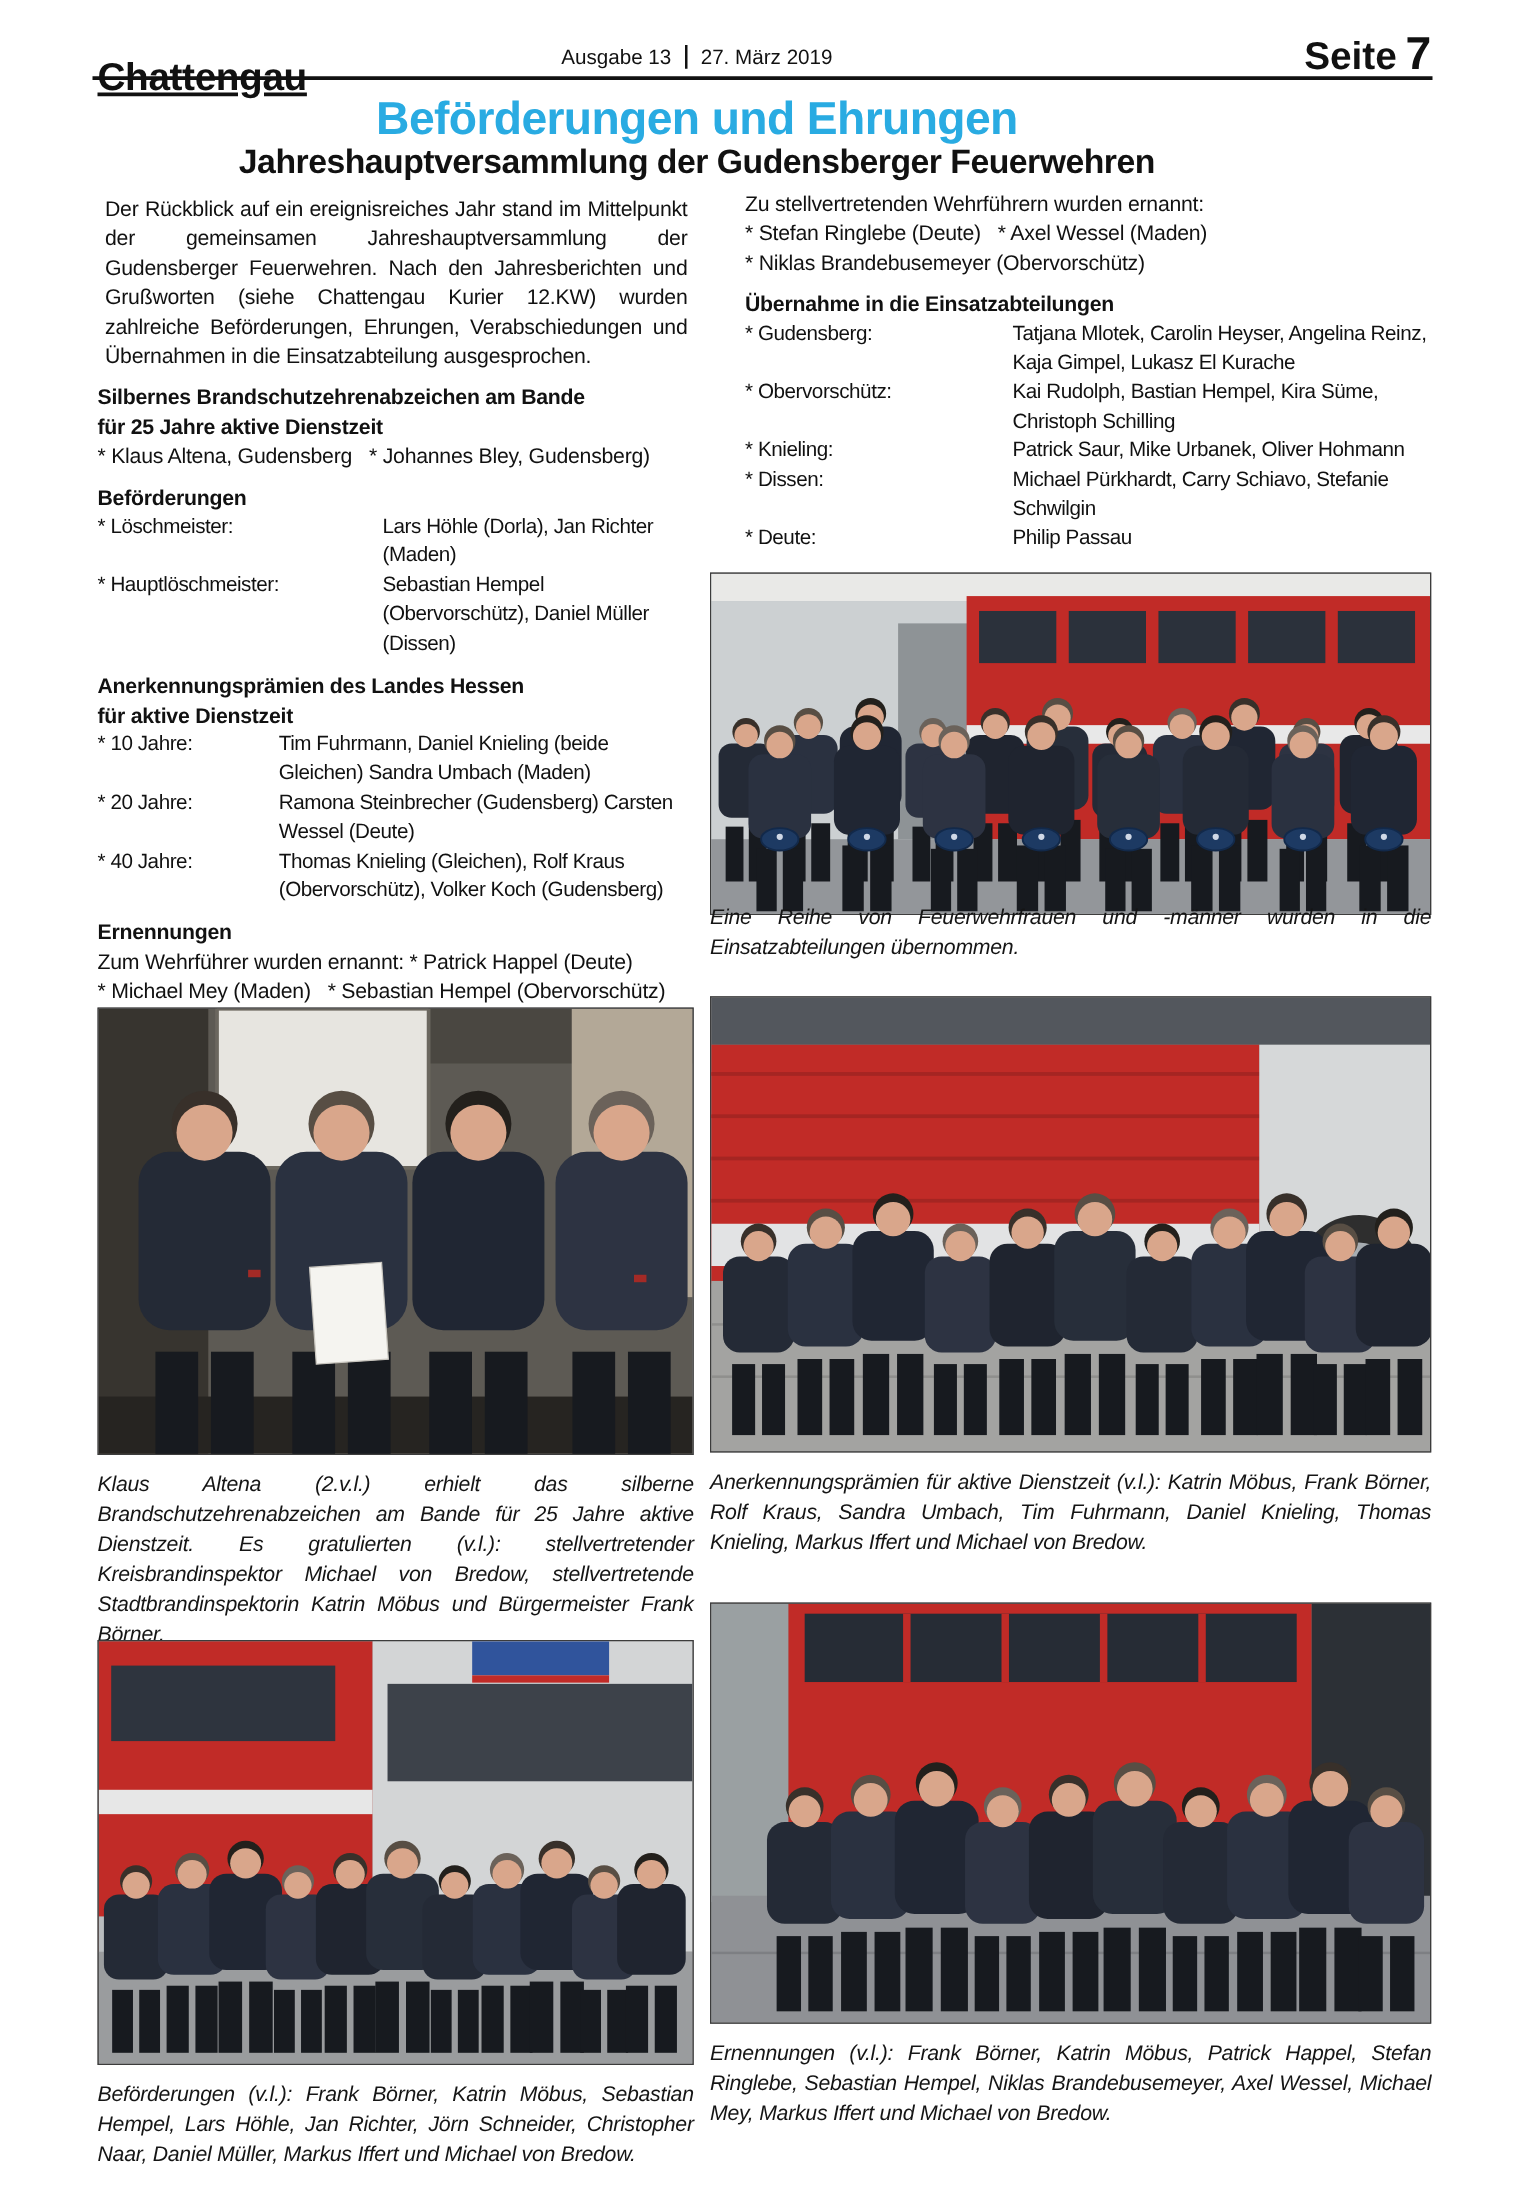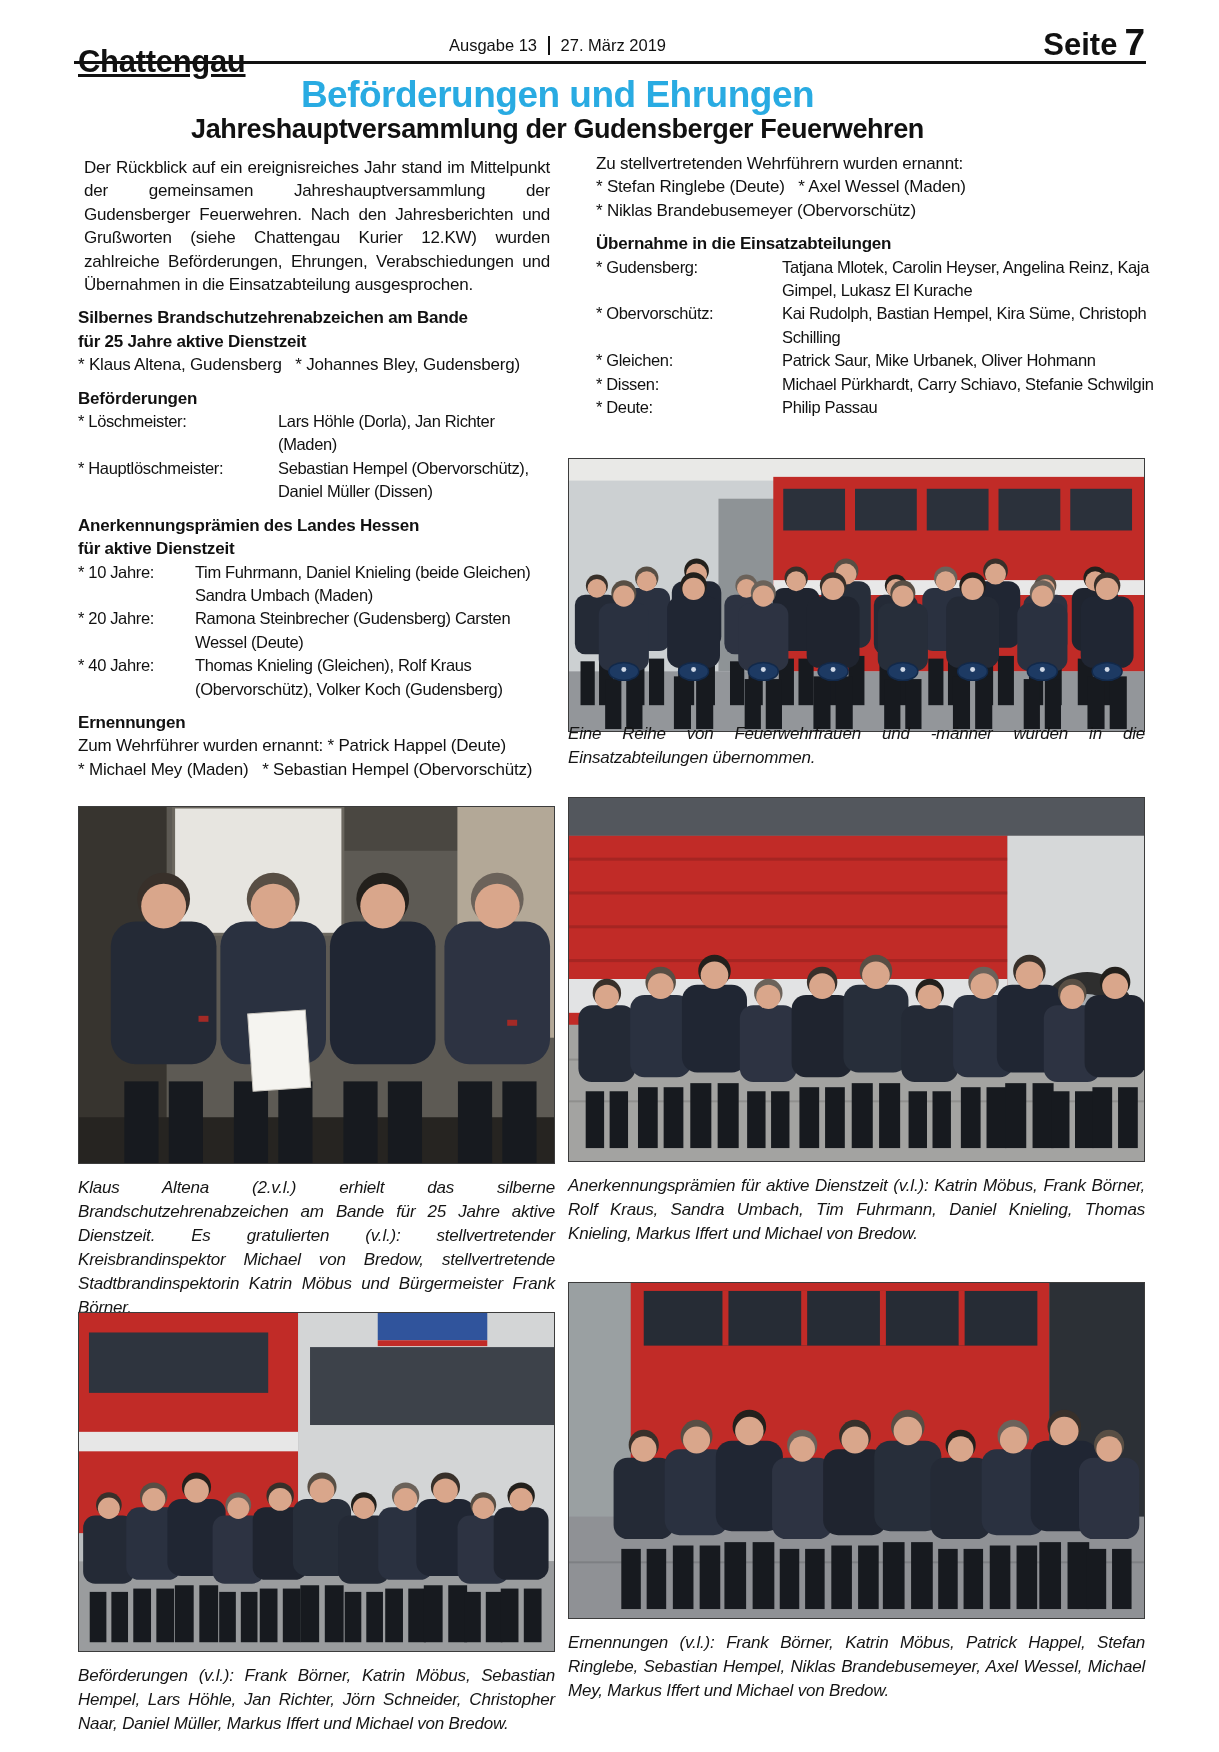--- a/index.html
+++ b/index.html
@@ -25,21 +25,21 @@
                letter-spacing:-0.4px;color:#111;transform:translateX(-52px);}
 
   
   .col{font-size:17px;line-height:23.4px;letter-spacing:-0.2px;}
   .col-left{left:78px;top:150px;width:478px;}
   .col-right{left:568px;top:152px;width:578px;margin-left:28px;}
   .body-just{text-align:justify;margin:6px;}
   .mh{font-weight:700;white-space:pre-line;margin:10px 0 0 0;font-size:17px;line-height:23.4px;}
   .starline{white-space:pre;}
   .deflist{font-size:16.5px;letter-spacing:-0.35px;}
-  .defrow{display:flex;align-items:flex-start;}
+  .defrow{display:flex;align-items:flex-start;gap:28px;}
   .deflabel{flex:0 0 auto;}
   .defvalue{flex:1 1 auto;}
   .w-bef  .deflabel{width:200px;}
   .w-jahre .deflabel{width:117px;}
   .w-ort  .deflabel{width:186px;}
 
   
   .photo{box-sizing:border-box;border:1px solid #3c3c3c;background:#888;}
   .photo svg{display:block;width:100%;height:100%;}
   .caption{font-style:italic;font-size:17px;line-height:24px;letter-spacing:-0.2px;
@@ -128,21 +128,21 @@
   <div class="deflist w-ort">
       <div class="defrow">
         <span class="deflabel">* Gudensberg:</span>
         <span class="defvalue">Tatjana Mlotek, Carolin Heyser, Angelina Reinz, Kaja Gimpel, Lukasz El Kurache</span>
       </div>
       <div class="defrow">
         <span class="deflabel">* Obervorschütz:</span>
         <span class="defvalue">Kai Rudolph, Bastian Hempel, Kira Süme, Christoph Schilling</span>
       </div>
       <div class="defrow">
-        <span class="deflabel">* Gleichen:</span>
+        <span class="deflabel">* Knieling:</span>
         <span class="defvalue">Patrick Saur, Mike Urbanek, Oliver Hohmann</span>
       </div>
       <div class="defrow">
         <span class="deflabel">* Dissen:</span>
         <span class="defvalue">Michael Pürkhardt, Carry Schiavo, Stefanie Schwilgin</span>
       </div>
       <div class="defrow">
         <span class="deflabel">* Deute:</span>
         <span class="defvalue">Philip Passau</span>
       </div>

